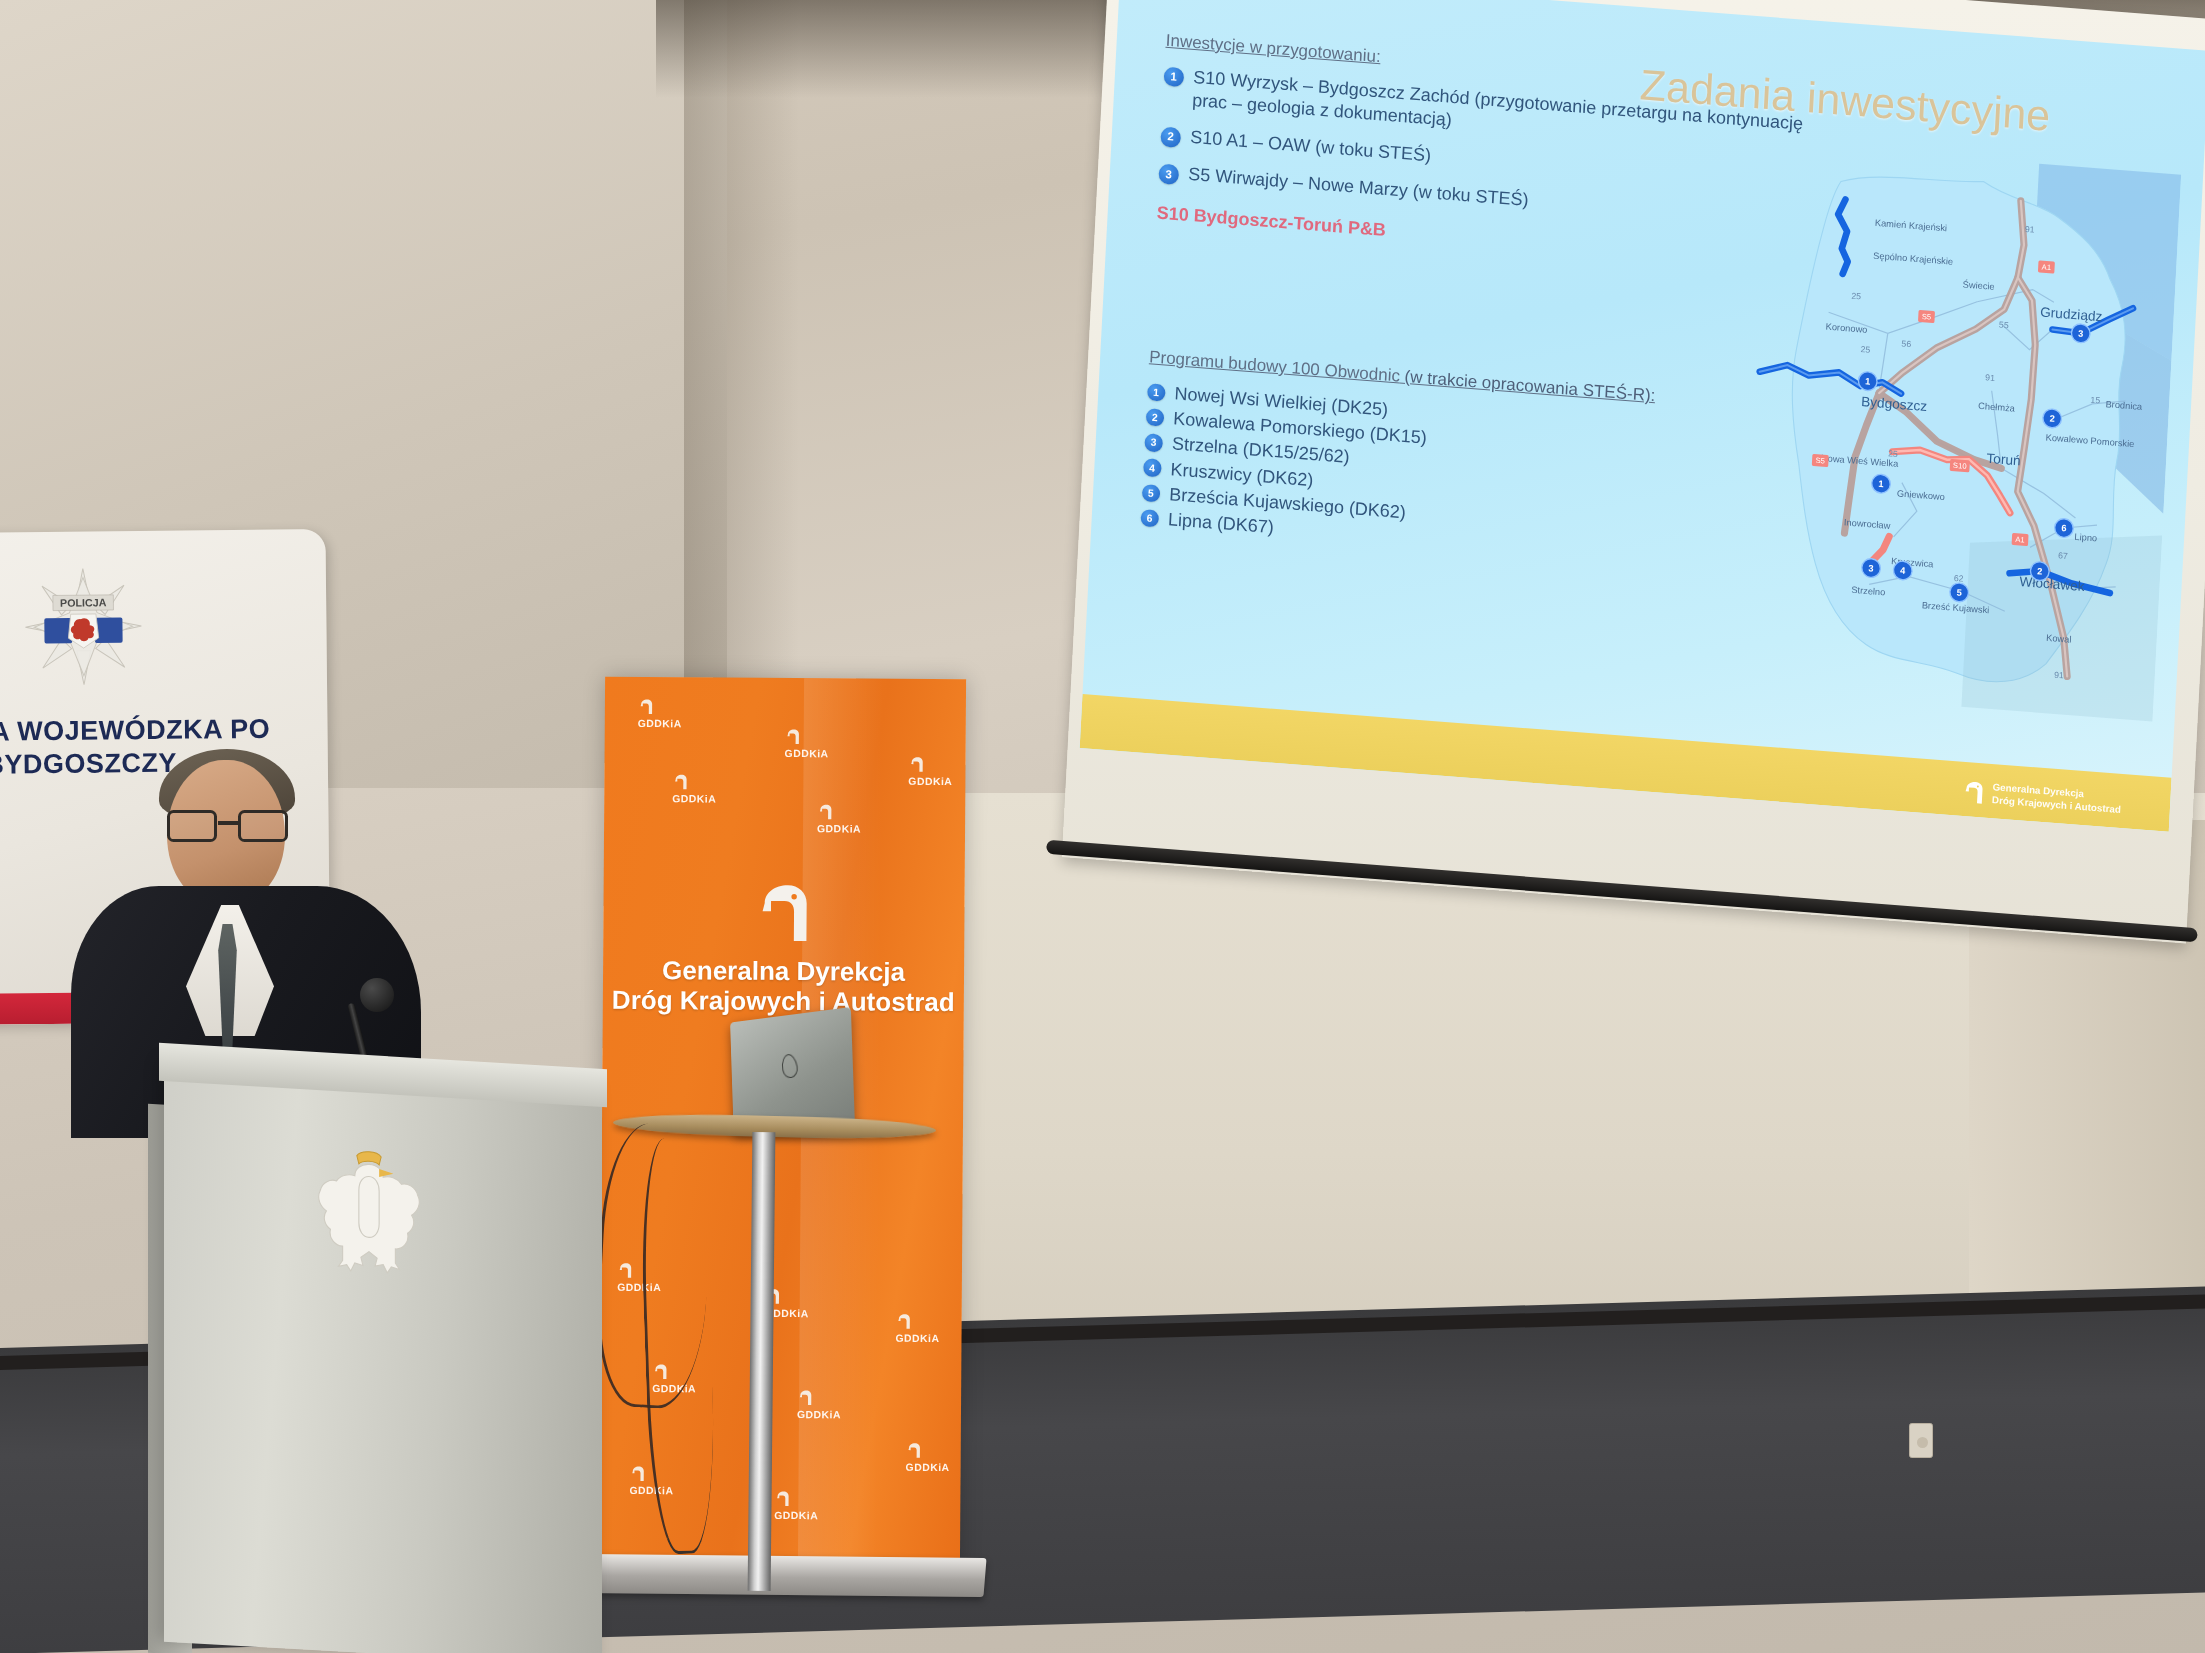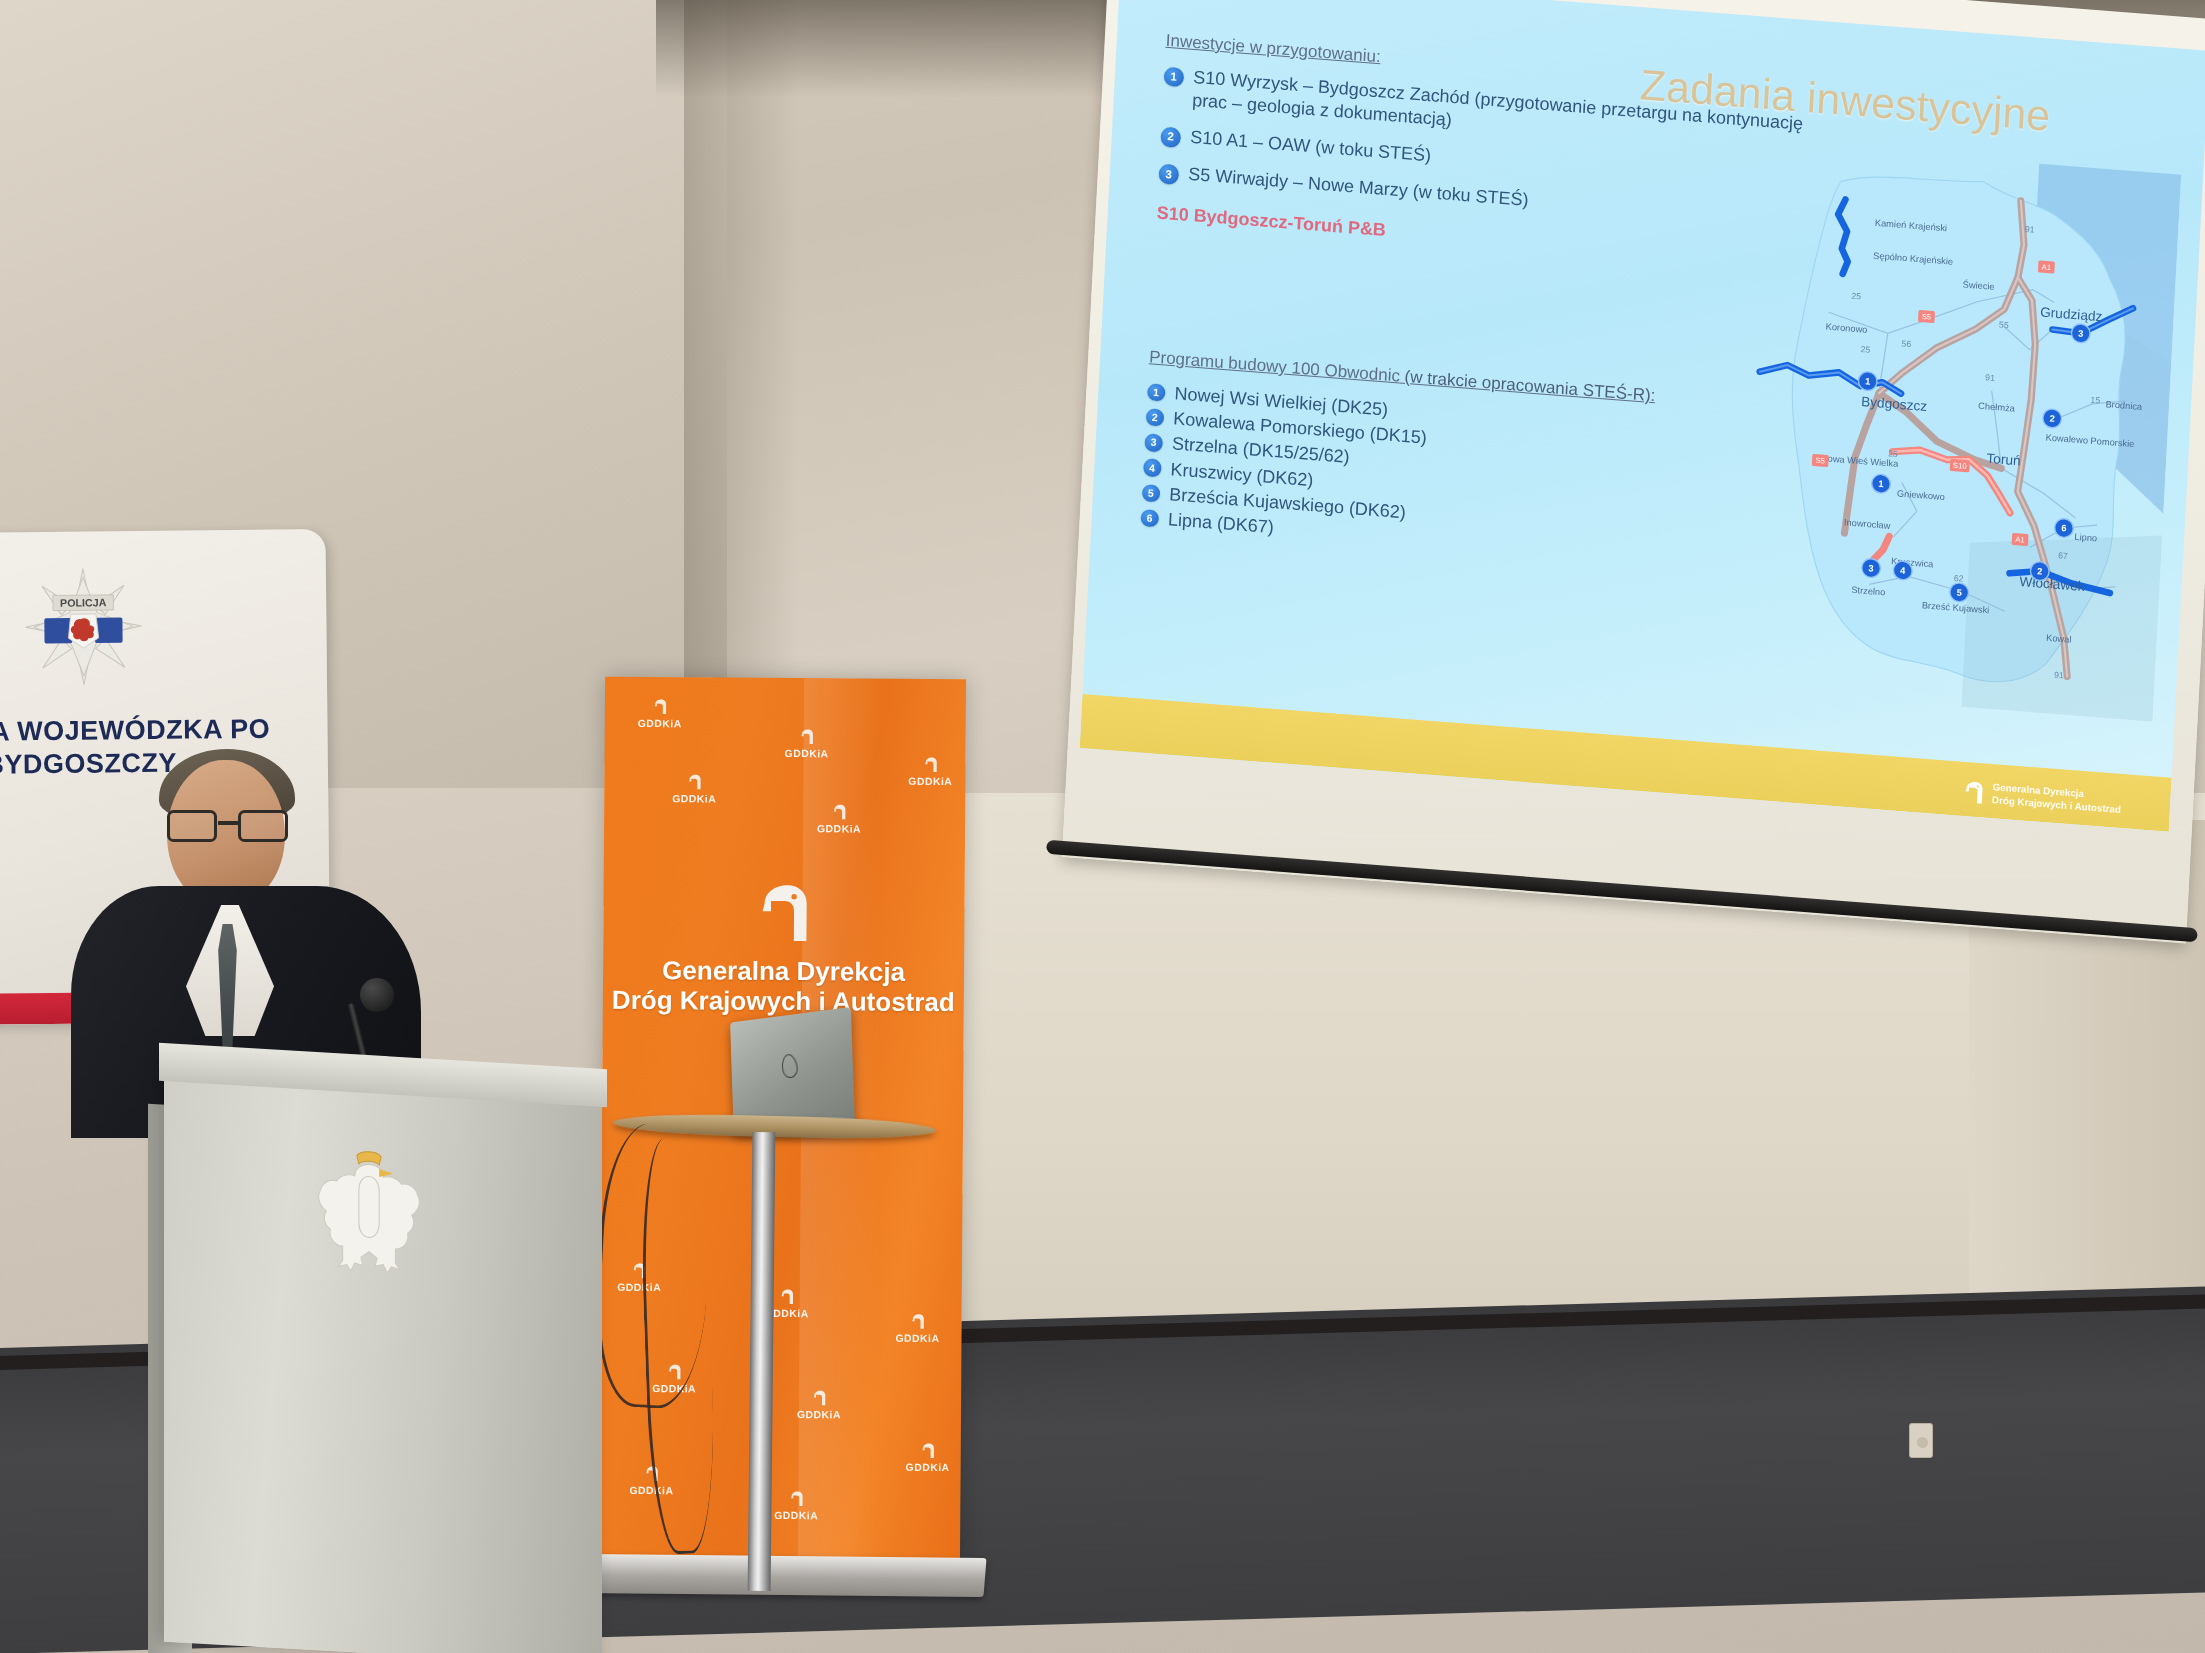--- a/index.html
+++ b/index.html
@@ -180,21 +180,21 @@
     position:absolute; left:55%; top:0; width:22%; height:100%;
     background:linear-gradient(90deg,rgba(255,255,255,.12),rgba(255,255,255,0));
   }
   .rollup-base{
     position:absolute; left:580px; top:1556px; width:405px; height:39px;
     background:linear-gradient(180deg,#e9e7e4,#a9a6a2 55%,#8d8a86);
     border-radius:3.3px; transform:rotate(0.6deg) skewX(-4deg);
     box-shadow:0 3.3px 7.7px rgba(0,0,0,.35);
   }
   .wm{
-    position:absolute; text-align:center; color:#fff; opacity:.92;
+    position:absolute; text-align:left; color:#fff; opacity:.92;
     pointer-events:none;
   }
   .wm .wm-txt{ font-size:10.4px; font-weight:bold; letter-spacing:0.5px; margin-top:1.1px; }
 
   .rollup-logo{
     position:absolute; left:50%; top:202px; transform:translateX(-50%);
     text-align:center; color:#fff;
   }
   .rollup-logo .rl-name{
     font-size:26px; font-weight:bold; line-height:1.15; margin-top:12px;

